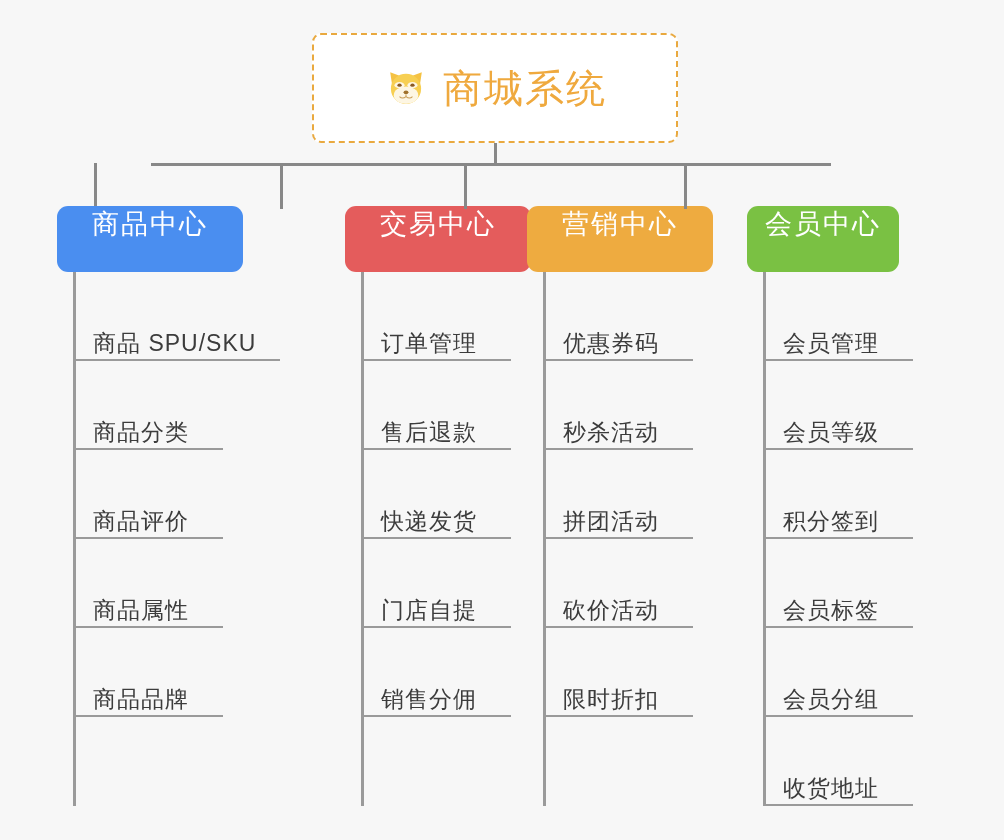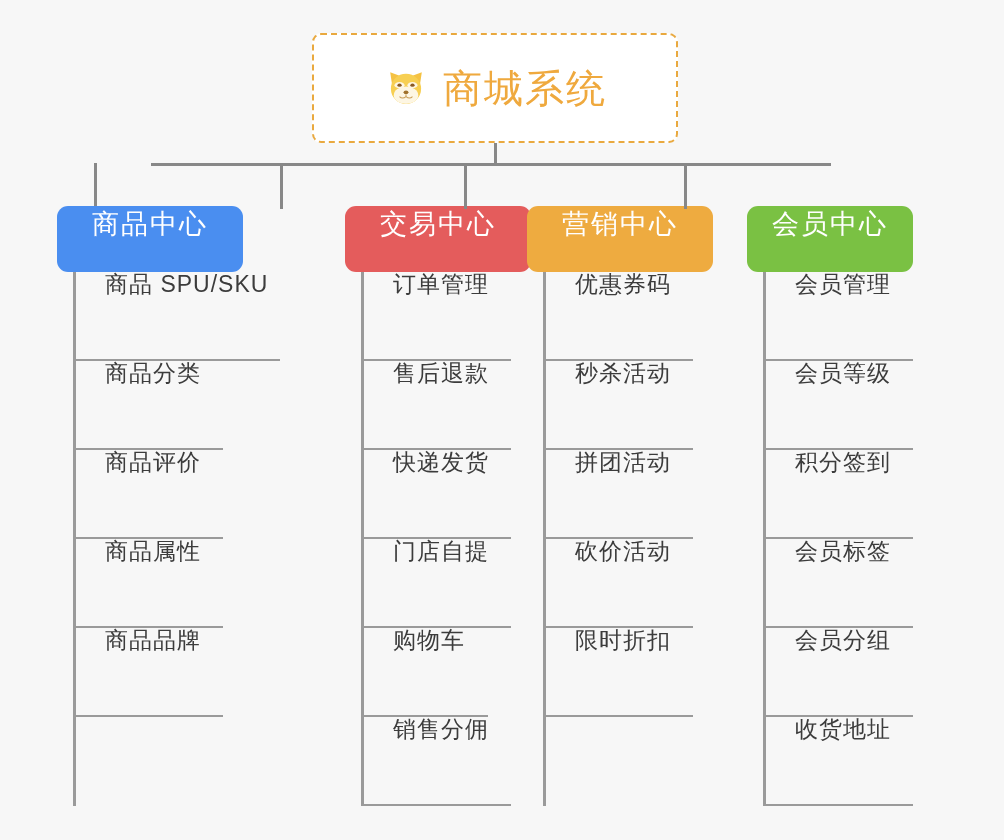--- a/index.html
+++ b/index.html
@@ -107,22 +107,22 @@
   .items {
     position: absolute;
     top: 66px;
     left: 16px;
   }
   .item {
     position: relative;
     height: 89px;
     box-sizing: border-box;
     display: flex;
-    align-items: flex-start;
-    padding-left: 32px;
+    align-items: flex-end;
+    padding-left: 20px;
     padding-bottom: 5px;
   }
   .item-label {
     font-size: 23px;
     color: #3c3c3c;
     line-height: 1.1;
     white-space: nowrap;
     letter-spacing: 1px;
   }
   .item-underline {
@@ -216,24 +216,20 @@
           </div>
           <div class="item">
             <span class="item-label">快递发货</span>
             <div class="item-underline" style="width: 150px;"></div>
           </div>
           <div class="item">
             <span class="item-label">门店自提</span>
             <div class="item-underline" style="width: 150px;"></div>
           </div>
           <div class="item">
-            <span class="item-label">购物车</span>
-            <div class="item-underline" style="width: 127px;"></div>
-          </div>
-          <div class="item">
             <span class="item-label">销售分佣</span>
             <div class="item-underline" style="width: 150px;"></div>
           </div>
         </div>
       </div>
       <div class="column" style="left: 527px; width: 186px;">
         <div class="drop-line" style="left: -63px;"></div>
         <div class="cat-box" style="background: rgb(238, 171, 64);">
           <span>营销中心</span>
         </div>
@@ -254,21 +250,21 @@
           <div class="item">
             <span class="item-label">砍价活动</span>
             <div class="item-underline" style="width: 150px;"></div>
           </div>
           <div class="item">
             <span class="item-label">限时折扣</span>
             <div class="item-underline" style="width: 150px;"></div>
           </div>
         </div>
       </div>
-      <div class="column" style="left: 747px; width: 166px;">
+      <div class="column" style="left: 747px; width: 152px;">
         <div class="drop-line" style="left: -63px;"></div>
         <div class="cat-box" style="background: rgb(122, 193, 67);">
           <span>会员中心</span>
         </div>
         <div class="spine" style="height: 534px;"></div>
         <div class="items">
           <div class="item">
             <span class="item-label">会员管理</span>
             <div class="item-underline" style="width: 150px;"></div>
           </div>

